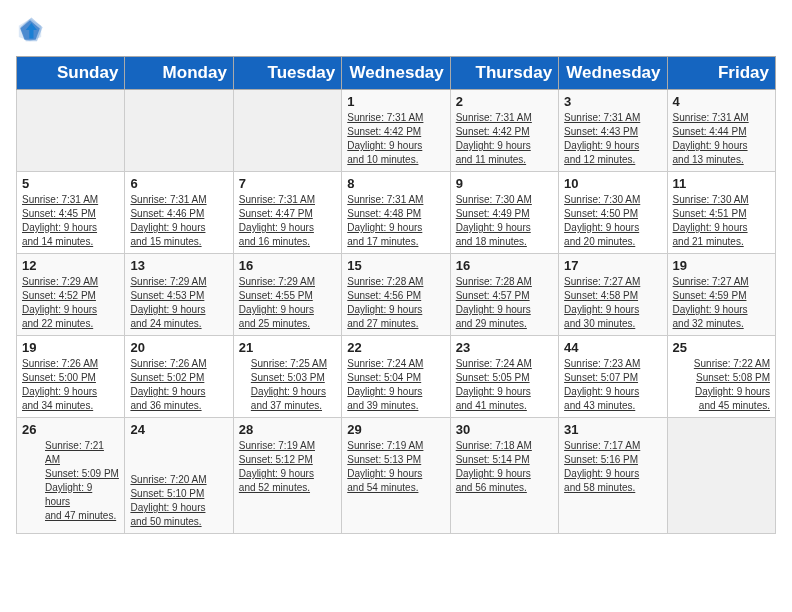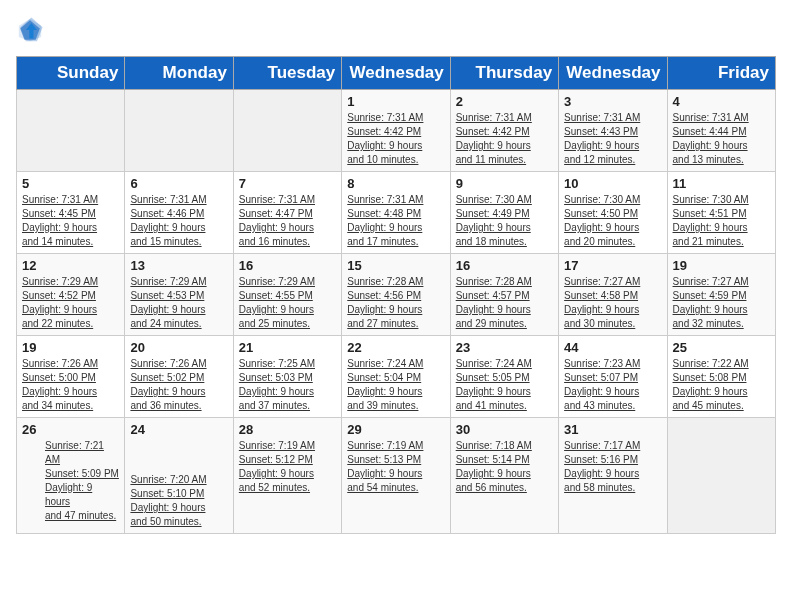--- a/index.html
+++ b/index.html
@@ -263,21 +263,21 @@
         </td>
         <td>
           <div class="day-num">20</div>
           <div class="day-info" style="white-space: pre-line;">Sunrise: 7:26 AM
 Sunset: 5:02 PM
 Daylight: 9 hours
 and 36 minutes.</div>
         </td>
         <td>
           <div class="day-num">21</div>
-          <div class="day-info" style="white-space: pre-line;">Sunrise: 7:25 AM
+          <div class="day-info" style="white-space: pre-line; margin-left: 12px;">Sunrise: 7:25 AM
 Sunset: 5:03 PM
 Daylight: 9 hours
 and 37 minutes.</div>
         </td>
         <td>
           <div class="day-num">22</div>
           <div class="day-info" style="white-space: pre-line;">Sunrise: 7:24 AM
 Sunset: 5:04 PM
 Daylight: 9 hours
 and 39 minutes.</div>
@@ -291,21 +291,21 @@
         </td>
         <td>
           <div class="day-num">44</div>
           <div class="day-info" style="white-space: pre-line;">Sunrise: 7:23 AM
 Sunset: 5:07 PM
 Daylight: 9 hours
 and 43 minutes.</div>
         </td>
         <td>
           <div class="day-num">25</div>
-          <div class="day-info" style="white-space: pre-line;">Sunrise: 7:22 AM
+          <div class="day-info" style="white-space: pre-line; text-align: right;">Sunrise: 7:22 AM
 Sunset: 5:08 PM
 Daylight: 9 hours
 and 45 minutes.</div>
         </td>
       </tr>
       <tr>
         <td>
           <div class="day-num">26</div>
           <div class="day-info" style="white-space: pre-line; margin-left: 23px;">Sunrise: 7:21 AM
 Sunset: 5:09 PM

